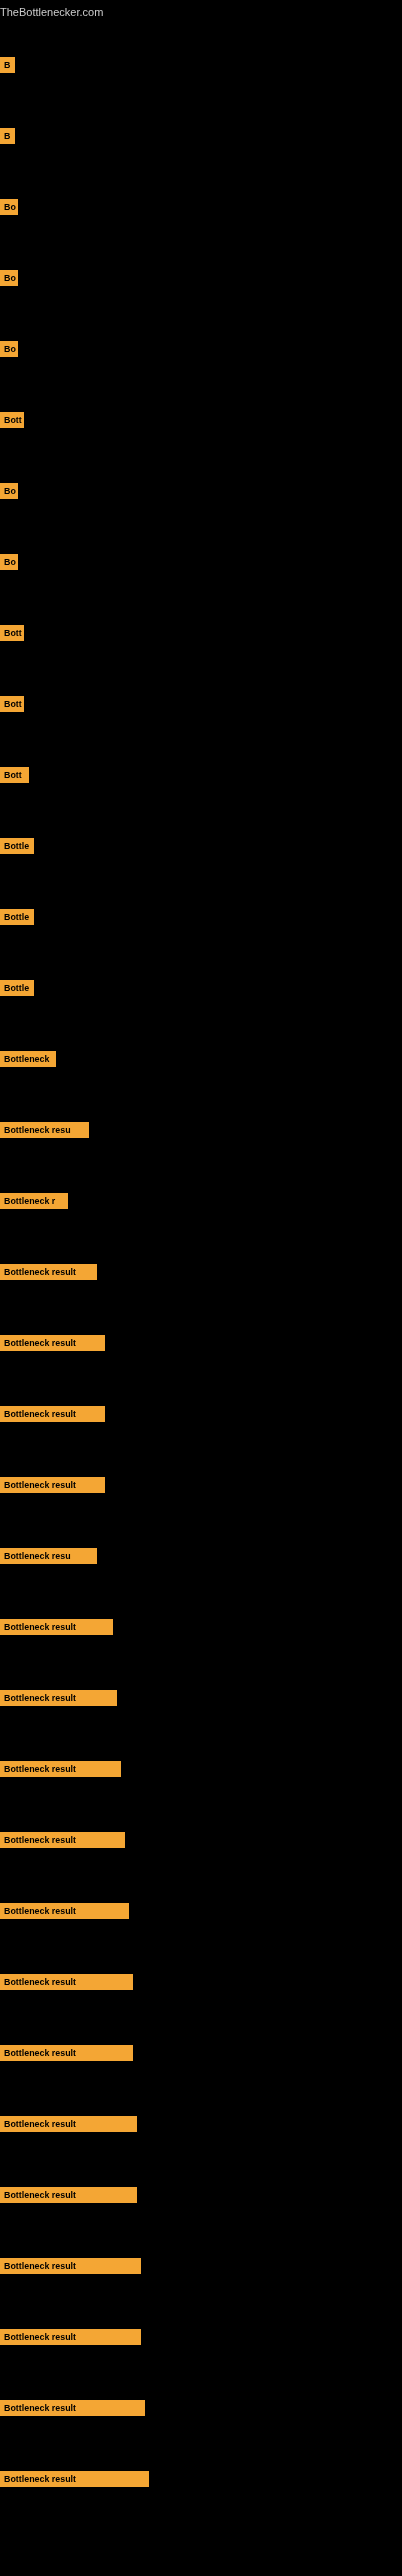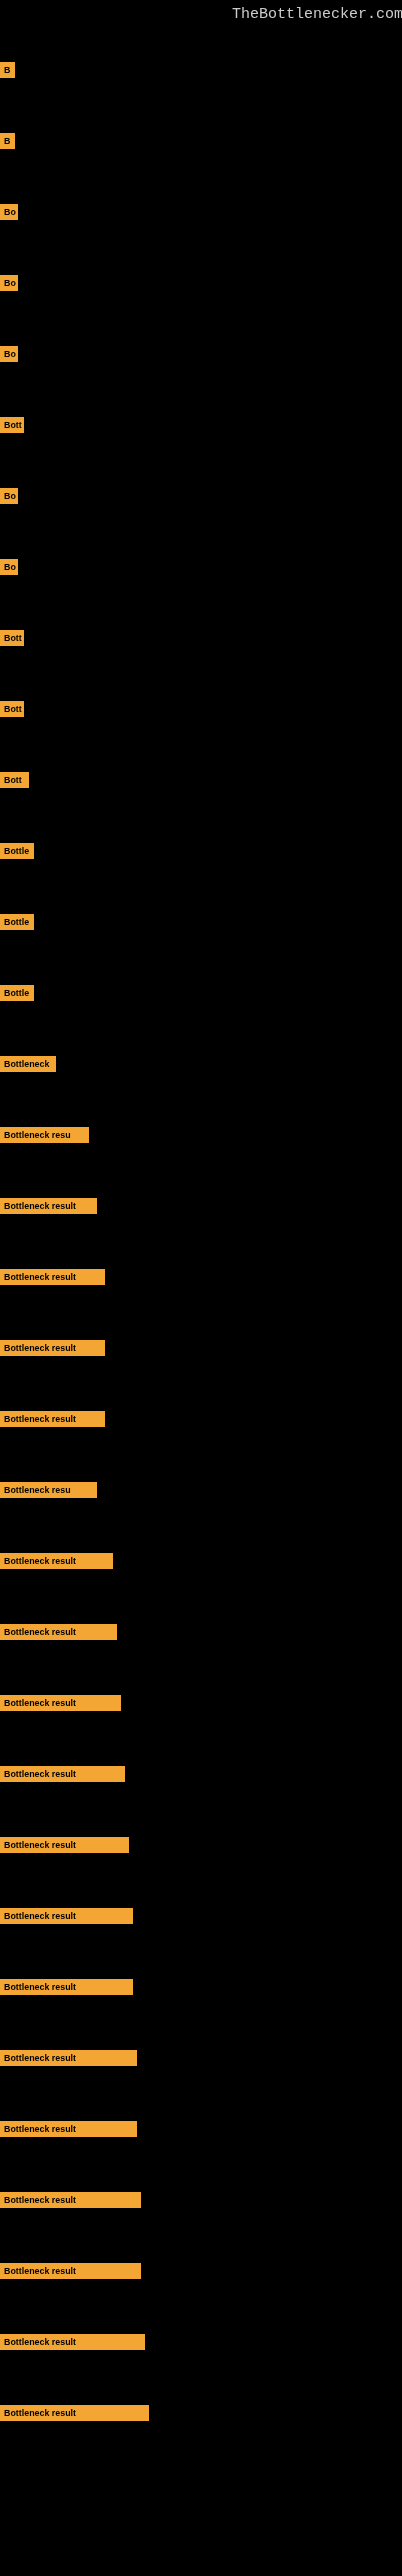--- a/index.html
+++ b/index.html
@@ -11,24 +11,23 @@
     body {
       background-color: #000000;
       width: 403px;
       min-height: 2576px;
       font-family: Arial, sans-serif;
       position: relative;
     }
 
     .site-title {
       color: #cccccc;
-      font-size: 15px;
-      text-align: right;
+      font-size: 11px;
+      text-align: left;
       padding: 6.4px 0 3.2px 0;
-      font-family: Liberation Mono, monospace;
     }
 
     .bars-container {
       padding: 8px 0 0 0;
       display: flex;
       flex-direction: column;
       gap: 0px;
     }
 
     .bar-row {
@@ -98,20 +97,23 @@
     <div class="bar-row">
       <span class="bar-label" style="width: 34px;">Bottle</span>
     </div>
     <div class="bar-row">
       <span class="bar-label" style="width: 56px;">Bottleneck</span>
     </div>
     <div class="bar-row">
       <span class="bar-label" style="width: 89px;">Bottleneck resu</span>
     </div>
     <div class="bar-row">
+      <span class="bar-label" style="width: 68px;">Bottleneck r</span>
+    </div>
+    <div class="bar-row">
       <span class="bar-label" style="width: 97px;">Bottleneck result</span>
     </div>
     <div class="bar-row">
       <span class="bar-label" style="width: 105px;">Bottleneck result</span>
     </div>
     <div class="bar-row">
       <span class="bar-label" style="width: 105px;">Bottleneck result</span>
     </div>
     <div class="bar-row">
       <span class="bar-label" style="width: 105px;">Bottleneck result</span>

